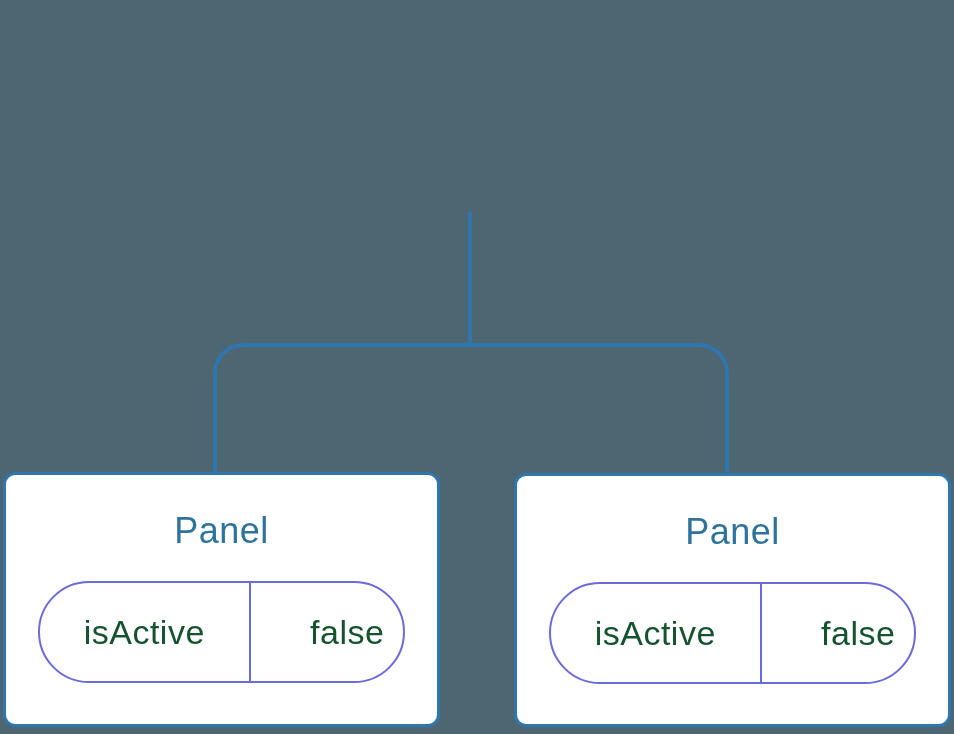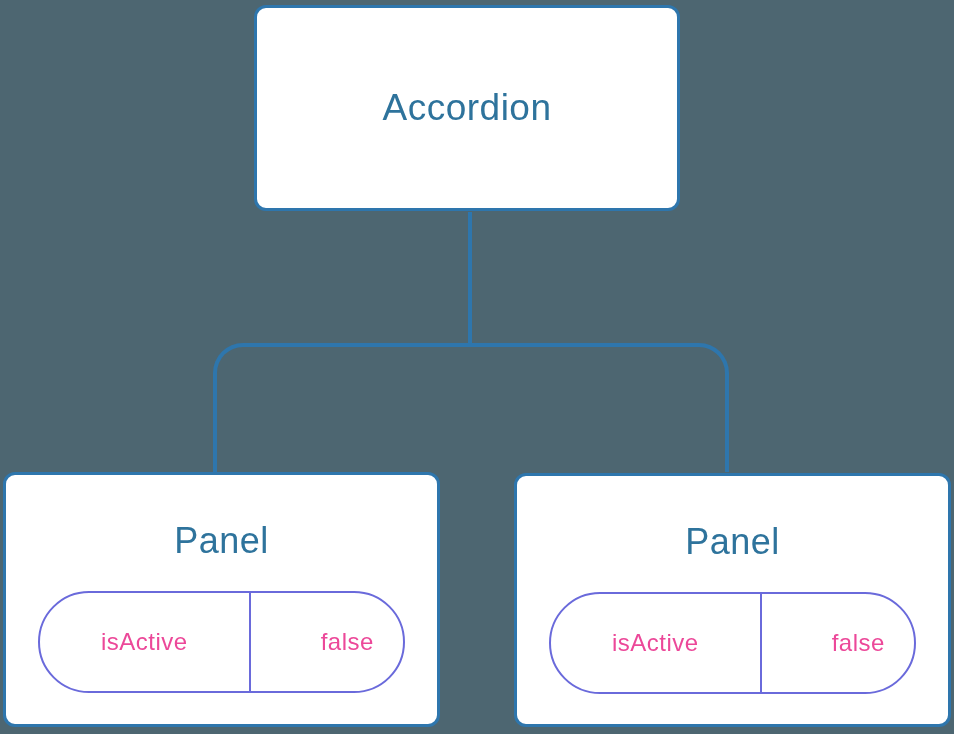--- a/index.html
+++ b/index.html
@@ -37,21 +37,21 @@
     font-size: 37px;
     font-weight: 500;
     letter-spacing: 0.5px;
   }
   .node-panel {
     width: 437px;
     height: 255px;
     display: flex;
     flex-direction: column;
     align-items: center;
-    padding-top: 38px;
+    padding-top: 28px;
   }
   .node-panel-left  { left: 3px;   top: 472px; }
   .node-panel-right { left: 514px; top: 473px; height: 254px; }
   .panel-title {
     color: #2E739C;
     font-size: 36px;
     font-weight: 500;
     line-height: 56px;
     letter-spacing: 0.5px;
   }
@@ -63,22 +63,22 @@
     border: 2px solid #6A6ADB;
     border-radius: 51px;
     box-sizing: border-box;
     display: flex;
     overflow: hidden;
   }
   .state-cell {
     display: flex;
     align-items: center;
     justify-content: center;
-    color: #ec4899;
-    font-size: 24px;
+    color: #14532d;
+    font-size: 34px;
     font-weight: 400;
     letter-spacing: 0.5px;
   }
   .state-key {
     flex: 0 0 58%;
     border-right: 2px solid #6A6ADB;
     box-sizing: border-box;
   }
   .state-value { flex: 1 1 auto; margin-left: 41px; }
   
@@ -102,23 +102,20 @@
     border-right: 4px solid #2E76AD;
     border-radius: 30px 30px 0 0;
     background: transparent;
   }
 </style>
 </head>
 <body>
 
 <div class="canvas">
 
-  <div class="node node-root">
-    <span class="node-label">Accordion</span>
-  </div>
 
   <div class="connector-stem"></div>
   <div class="connector-bracket"></div>
 
   <div class="node node-panel node-panel-left">
     <span class="panel-title">Panel</span>
     <div class="state-pill">
       <div class="state-cell state-key">isActive</div>
       <div class="state-cell state-value">false</div>
     </div>

